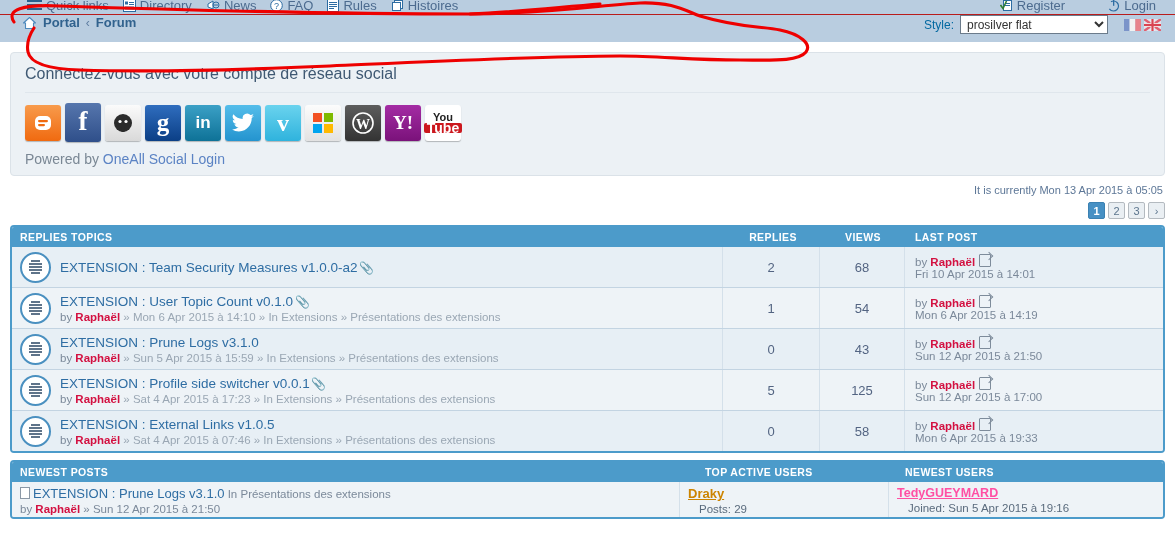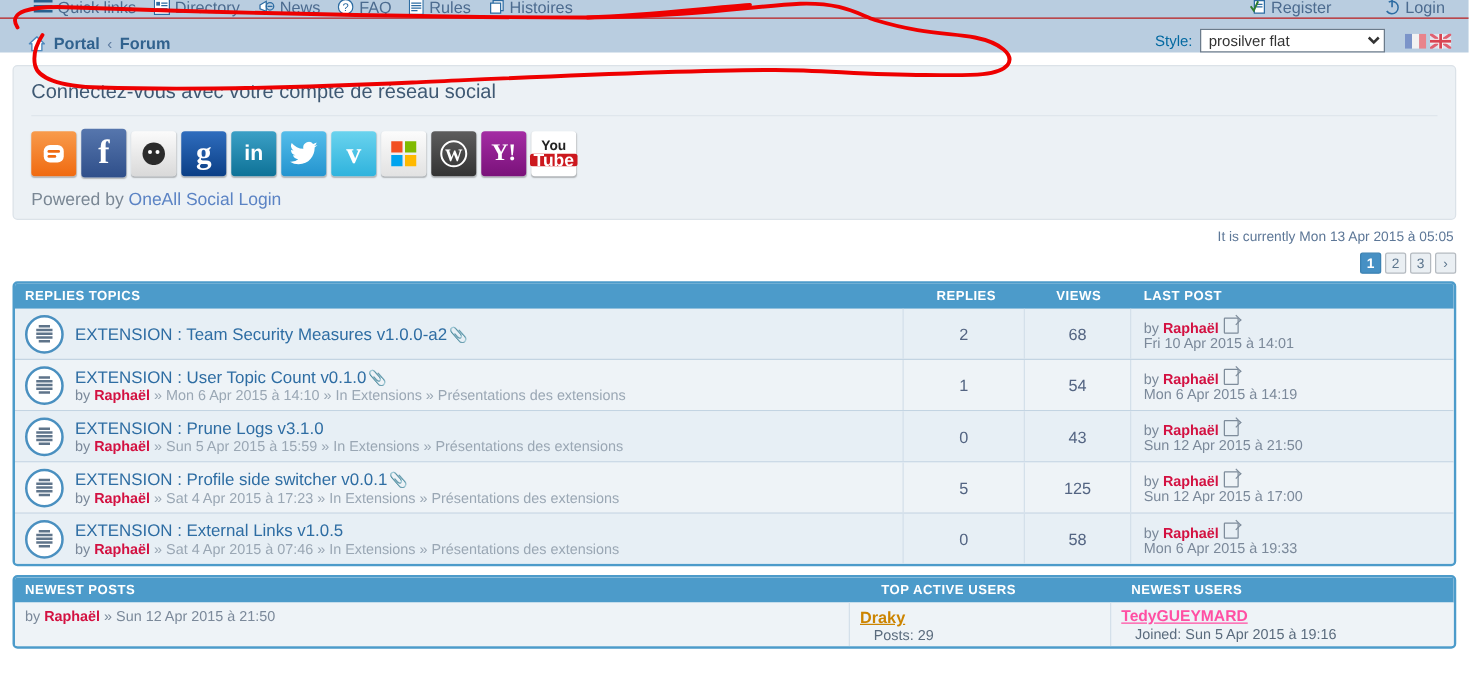--- a/index.html
+++ b/index.html
@@ -20,21 +20,21 @@
     box-sizing:border-box;
   }
   .nav-left{display:flex;align-items:center;gap:4px;flex:1;}
   .nav-right{display:flex;align-items:center;gap:32px;}
   .navlink{
     display:flex;align-items:center;gap:4px;
     color:#4c6b8f;font-size:13px;text-decoration:none;
     padding:0 5px;white-space:nowrap;
   }
   .navbar-bottom{
-    height:27px;display:flex;align-items:flex-end;
+    height:27px;display:flex;align-items:flex-start;
     padding:0 14px 0 22px;box-sizing:border-box;
   }
   .crumbs{display:flex;align-items:center;gap:6px;flex:1;}
   .crumb{color:#31628e;font-size:13px;font-weight:bold;text-decoration:none;}
   .crumb-sep{color:#5c7ba0;font-size:12px;}
   .style-box{display:flex;align-items:center;gap:6px;}
   .style-label{color:#0369a1;font-size:12px;}
   select.style-select{
     width:148px;height:19px;font-size:12px;
     font-family:"Liberation Sans",sans-serif;
@@ -492,20 +492,23 @@
   </div>
 
   <div class="panel panel-bottom">
     <div class="panel-head">
       <div class="ph-b-posts">NEWEST POSTS</div>
       <div class="ph-b-active">TOP ACTIVE USERS</div>
       <div class="ph-b-new">NEWEST USERS</div>
     </div>
     <div class="brow">
       <div class="bcol-posts">
+        <div>
+          <span class="pageicon"></span><a class="np-title" href="#">EXTENSION : Prune Logs v3.1.0</a><span class="np-in"> In Présentations des extensions</span>
+        </div>
         <div class="np-meta"><span>by </span><span class="author">Raphaël</span><span> » Sun 12 Apr 2015 à 21:50</span></div>
       </div>
       <div class="bcol-active">
         <a class="uname-gold" href="#">Draky</a>
         <div class="usub">Posts: 29</div>
       </div>
       <div class="bcol-new">
         <a class="uname-pink" href="#">TedyGUEYMARD</a>
         <div class="usub">Joined: Sun 5 Apr 2015 à 19:16</div>
       </div>

